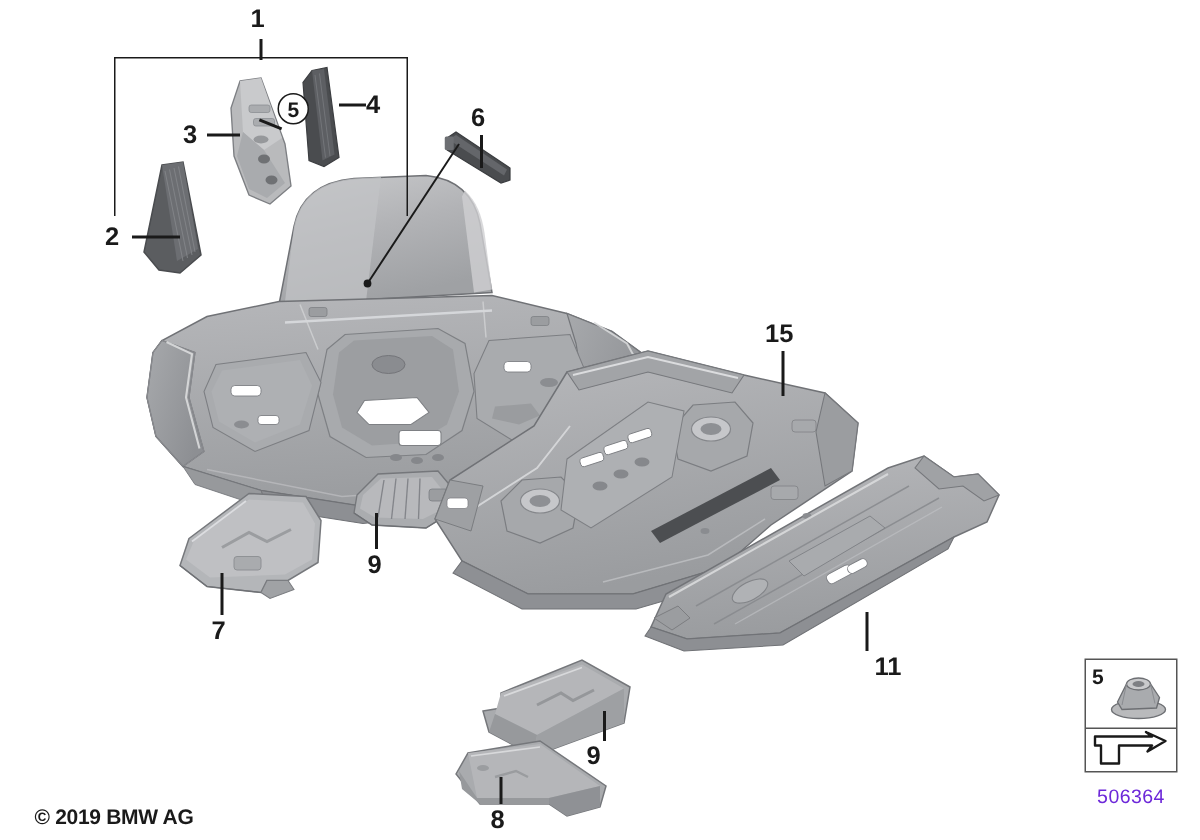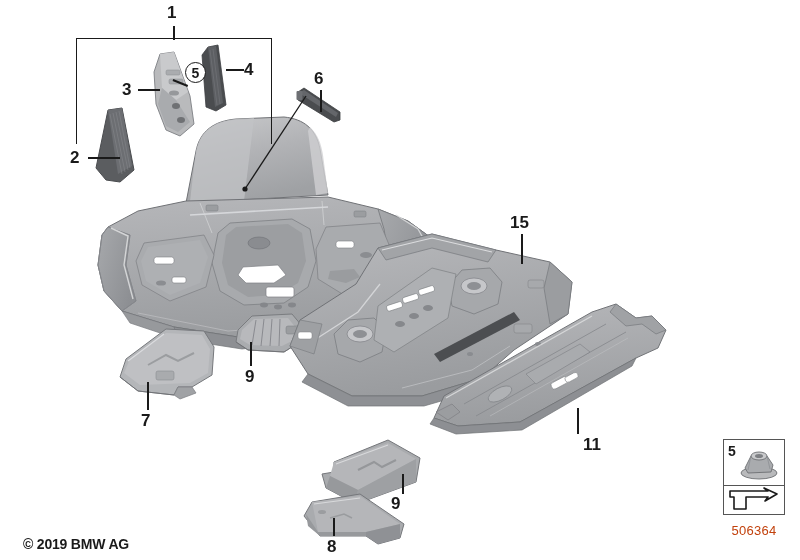--- a/index.html
+++ b/index.html
@@ -97,21 +97,21 @@
     height: 28px;
   }
   .diagram-number {
     position: absolute;
     left: 719px;
     top: 523px;
     width: 70px;
     text-align: center;
     font-family: "Liberation Sans", sans-serif;
     font-size: 13px;
-    color: #c2410c;
+    color: #6d28d9;
     letter-spacing: 0.3px;
   }
   .part {
     position: absolute;
   }
   svg { display: block; overflow: visible; }
 </style>
 </head>
 <body>
 

